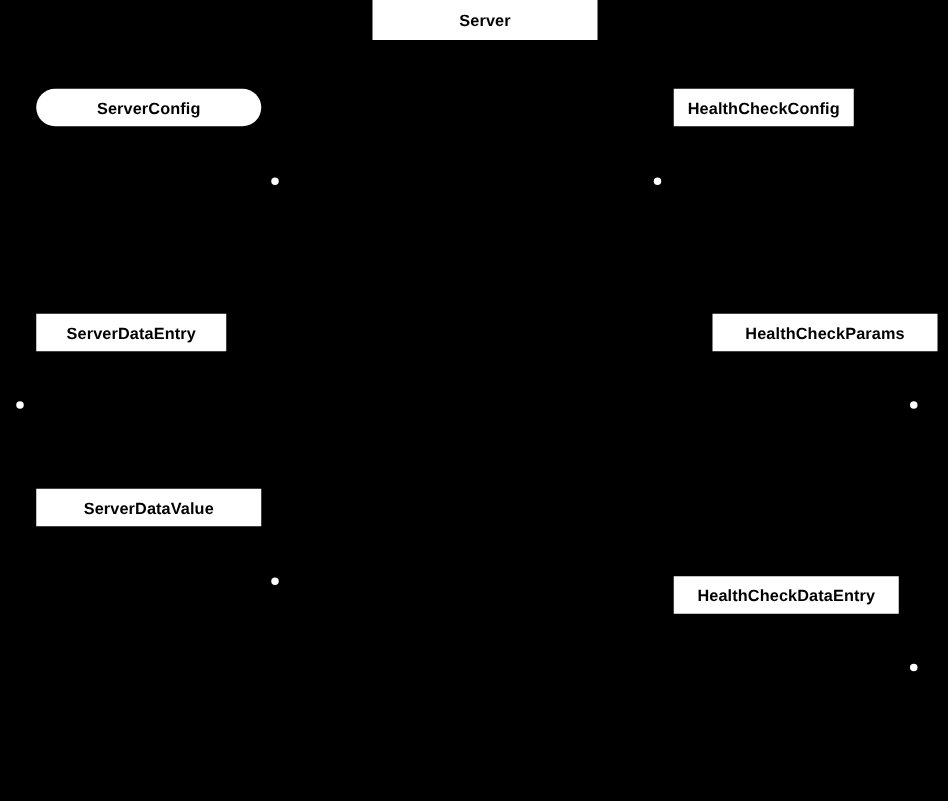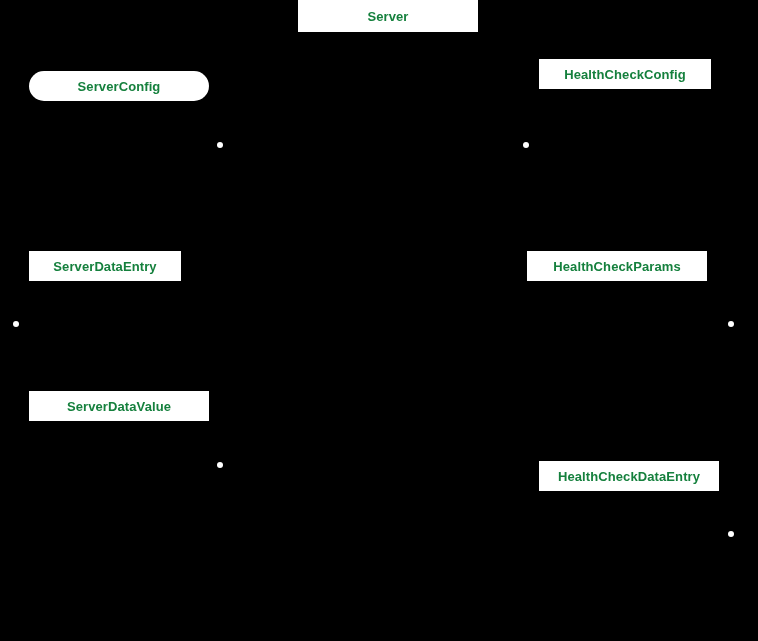--- a/index.html
+++ b/index.html
@@ -11,21 +11,21 @@
     position: relative;
     width: 758px;
     height: 641px;
     background: #000000;
     overflow: hidden;
     font-family: "Liberation Sans", sans-serif;
   }
   .node {
     position: absolute;
     background: #ffffff;
-    color: #15803d;
+    color: #000000;
     border: 0;
     box-sizing: border-box;
     display: flex;
     align-items: center;
     justify-content: center;
     font-size: 13px;
     font-weight: 700;
     letter-spacing: 0.1px;
     line-height: 1;
     white-space: nowrap;
@@ -60,29 +60,29 @@
   <div class="edge-line" style="left:628px; top:281px; width:1px; height:180px;"></div>
 
   <div class="node" style="left:298px; top:0px; width:180px; height:32px;">
     <span class="node-label">Server</span>
   </div>
 
   <div class="node" style="left:29px; top:71px; width:180px; height:30px;border-radius:15px;">
     <span class="node-label">ServerConfig</span>
   </div>
 
-  <div class="node" style="left:539px; top:59px; width:172px; height:30px;text-align:center;">
+  <div class="node" style="left:539px; top:71px; width:144px; height:30px;text-align:center;">
     <span class="node-label">HealthCheckConfig</span>
   </div>
 
   <div class="node" style="left:29px; top:251px; width:152px; height:30px;">
     <span class="node-label">ServerDataEntry</span>
   </div>
 
-  <div class="node" style="left:527px; top:251px; width:180px; height:30px;text-align:right;">
+  <div class="node" style="left:570px; top:251px; width:180px; height:30px;text-align:right;">
     <span class="node-label">HealthCheckParams</span>
   </div>
 
   <div class="node" style="left:539px; top:461px; width:180px; height:30px;">
     <span class="node-label">HealthCheckDataEntry</span>
   </div>
 
   <div class="node" style="left:29px; top:391px; width:180px; height:30px;">
     <span class="node-label">ServerDataValue</span>
   </div>

